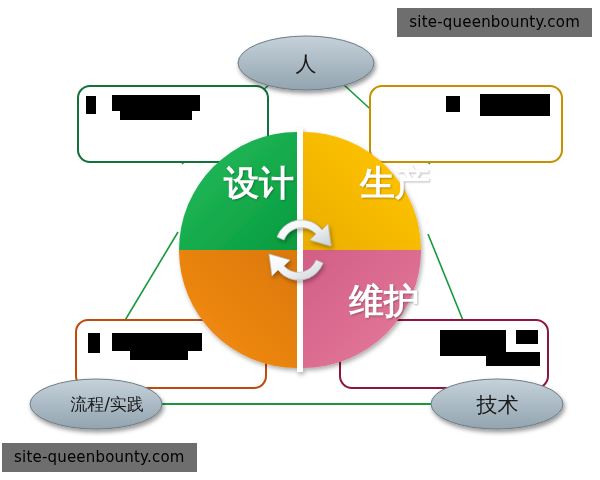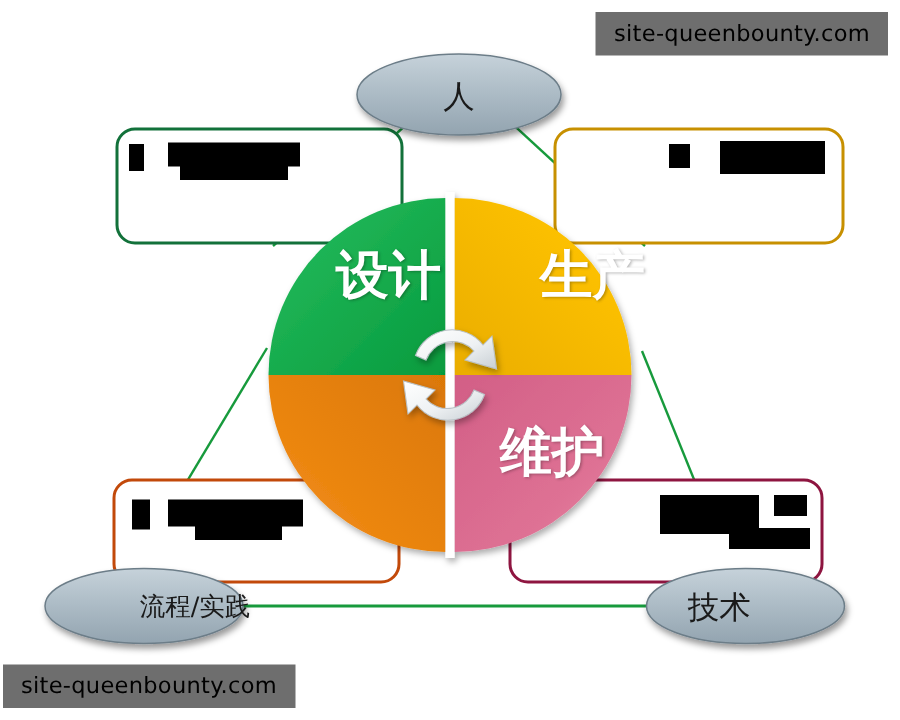--- a/index.html
+++ b/index.html
@@ -206,22 +206,22 @@
     <div class="redact" style="left:130px; top:350px; width:58px; height:10px;"></div>
   </div>
   <div>
     <div class="redact" style="left:440px; top:330px; width:66px; height:26px;"></div>
     <div class="redact" style="left:516px; top:330px; width:22px; height:14px;"></div>
     <div class="redact" style="left:486px; top:352px; width:54px; height:14px;"></div>
   </div>
 
   <div class="lbl quad-label" style="left:224px; top:160px;">设计</div>
   <div class="lbl quad-label" style="left:333px; top:160px;margin-left:27px;">生产</div>
-  <div class="lbl quad-label" style="left:333px; top:278px;">维护</div>
+  <div class="lbl quad-label" style="left:349px; top:278px;">维护</div>
 
   <div class="lbl node-label" style="left:238px; top:50px; width:136px;">人</div>
-  <div class="lbl node-label small" style="left:30px; top:393px; width:154px;padding-left:23px;">流程/实践</div>
-  <div class="lbl node-label" style="left:416px; top:391px; width:127px;">技术</div>
+  <div class="lbl node-label small" style="left:30px; top:393px; width:154px;">流程/实践</div>
+  <div class="lbl node-label" style="left:434px; top:391px; width:127px;">技术</div>
 
   <div class="watermark" id="wm-top">site-queenbounty.com</div>
   <div class="watermark" id="wm-bottom">site-queenbounty.com</div>
 
 </div>
 
 </body></html>

